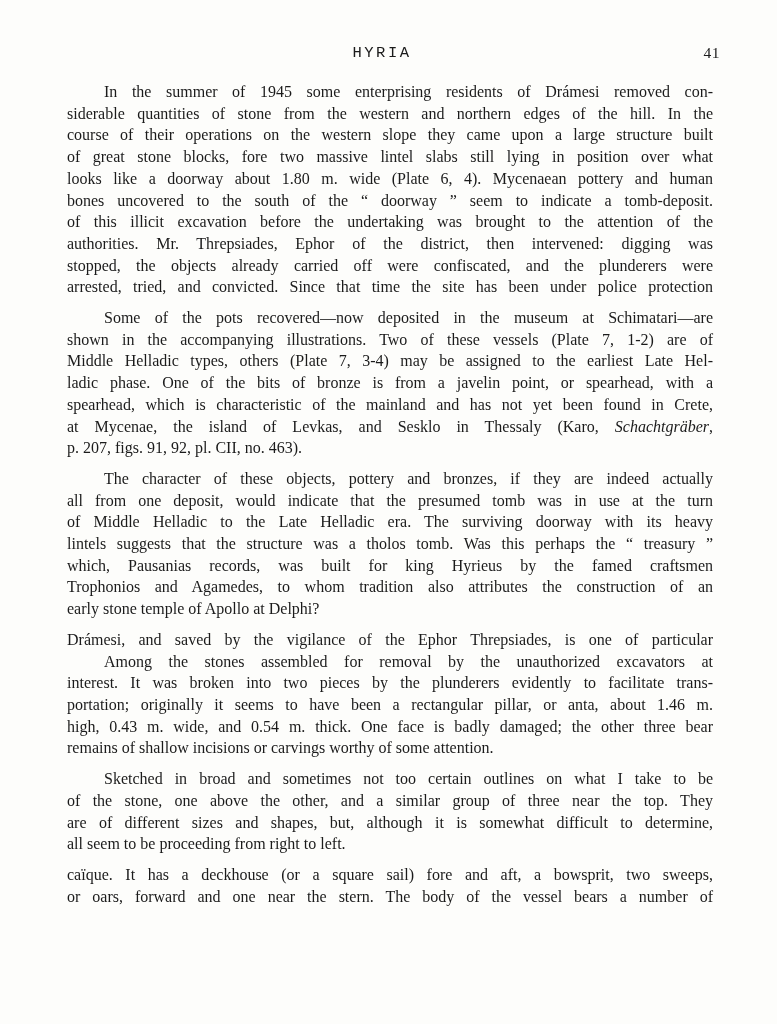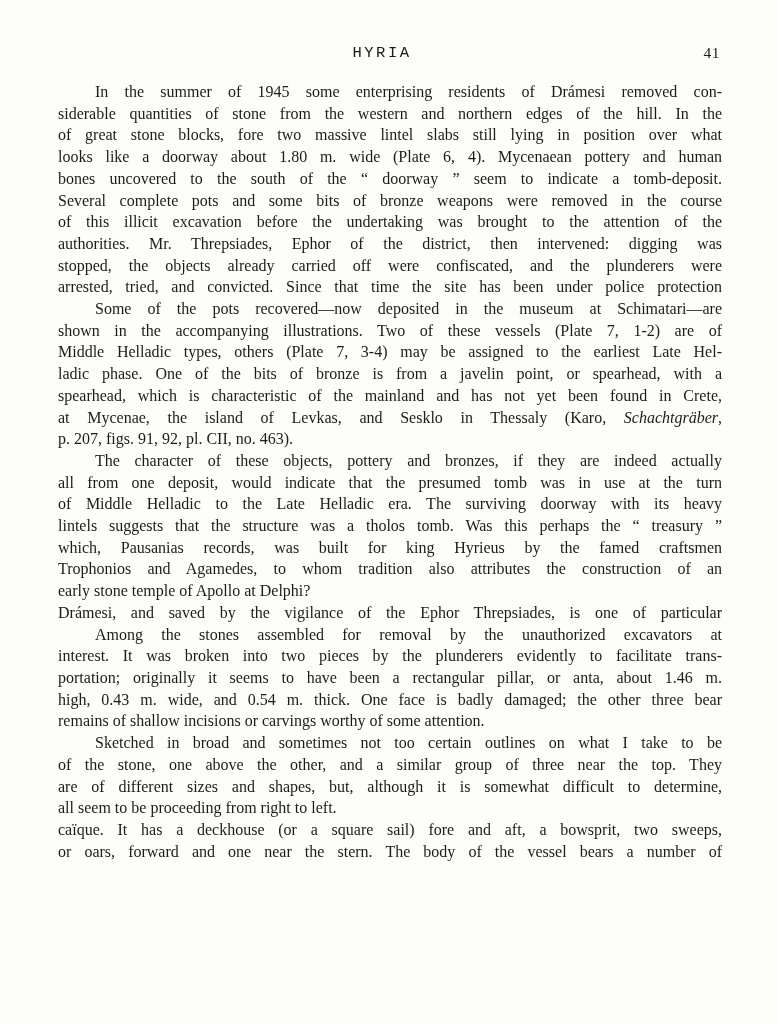--- a/index.html
+++ b/index.html
@@ -31,21 +31,21 @@
   .page-number {
     position: absolute;
     right: 2px;
     top: 0;
     letter-spacing: 0.5px;
   }
   .body-text {
     font-size: 16px;
     line-height: 21.7px;
   }
-  .para { margin: 0; padding: 0; }
+  .para { margin: 9px; padding: 0; }
   .line {
     text-align: justify;
     text-align-last: justify;
     white-space: normal;
   }
   .line.last { text-align-last: left; }
   .line.indent { text-indent: 37px; }
   .italic { font-style: italic; }
 </style>
 </head>
@@ -56,24 +56,24 @@
   <div class="header">
     <span class="running-head">HYRIA</span>
     <span class="page-number">41</span>
   </div>
 
   <div class="body-text">
 
     <div class="para">
       <div class="line indent">In the summer of 1945 some enterprising residents of Drámesi removed con-</div>
       <div class="line">siderable quantities of stone from the western and northern edges of the hill. In the</div>
+      <div class="line">course of their operations on the western slope they came upon a large structure built</div>
       <div class="line">of great stone blocks, fore two massive lintel slabs still lying in position over what</div>
       <div class="line">looks like a doorway about 1.80 m. wide (Plate 6, 4). Mycenaean pottery and human</div>
       <div class="line">bones uncovered to the south of the “ doorway ” seem to indicate a tomb-deposit.</div>
-      <div class="line">Several complete pots and some bits of bronze weapons were removed in the course</div>
       <div class="line">of this illicit excavation before the undertaking was brought to the attention of the</div>
       <div class="line">authorities. Mr. Threpsiades, Ephor of the district, then intervened: digging was</div>
       <div class="line">stopped, the objects already carried off were confiscated, and the plunderers were</div>
       <div class="line">arrested, tried, and convicted. Since that time the site has been under police protection</div>
     </div>
 
     <div class="para">
       <div class="line indent">Some of the pots recovered—now deposited in the museum at Schimatari—are</div>
       <div class="line">shown in the accompanying illustrations. Two of these vessels (Plate 7, 1-2) are of</div>
       <div class="line">Middle Helladic types, others (Plate 7, 3-4) may be assigned to the earliest Late Hel-</div>

